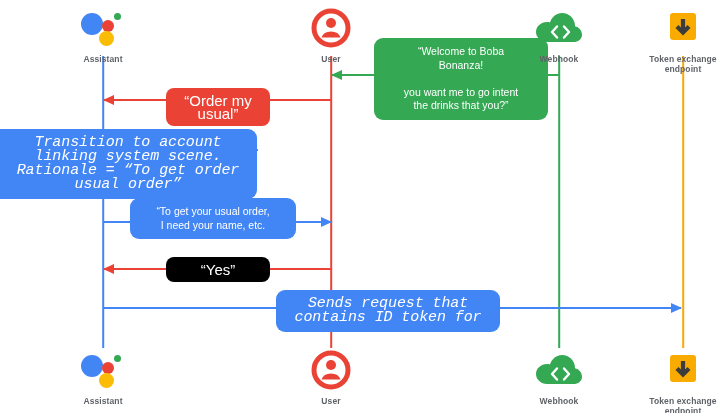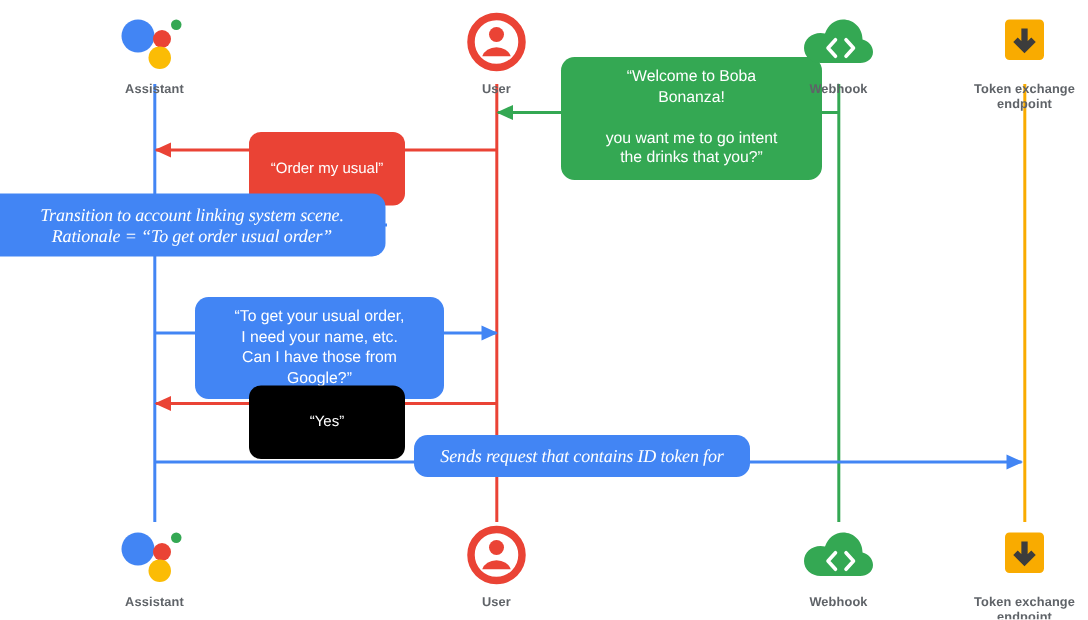--- a/index.html
+++ b/index.html
@@ -93,31 +93,31 @@
     align-items: center;
     justify-content: center;
   }
   .bubble .txt { display: block; width: 100%; }
   .bubble.speech {
     font-size: 10.5px;
     line-height: 13.5px;
     padding: 7px 24px;
   }
   .bubble.note {
-    font-family: Liberation Serif, serif;
+    font-family: Liberation Mono, monospace;
     font-style: italic;
-    font-size: 12px;
+    font-size: 15px;
     line-height: 14px;
     padding: 7px 10px;
     letter-spacing: -0.1px;
   }
   .bubble.pill {
-    font-size: 10px;
+    font-size: 15px;
     line-height: 13px;
-    padding: 18px 12px;
+    padding: 6px 12px;
     border-radius: 8px;
   }
 
   
   .user-ico, .hook-ico, .token-ico { display:block; }
 </style>
 </head>
 <body>
 
 <div id="canvas">
@@ -173,21 +173,20 @@
     <span class="txt">
       <span>Transition to account linking system scene.</span><br>
       <span>Rationale = “To get order usual order”</span>
     </span>
   </div>
 
   <div class="bubble speech" style="left:213px; top:198px; width:166px; background:#4285F4;">
     <span class="txt">
       <span>“To get your usual order,</span><br>
       <span>I need your name, etc.</span><br>
-      <span>Can I have those from Google?”</span>
     </span>
   </div>
 
   <div class="bubble pill" style="left:218px; top:257px; width:104px; background:#000000;">
     <span class="txt">“Yes”</span>
   </div>
 
   <div class="bubble note" style="left:388px; top:290px; width:224px; background:#4285F4;">
     <span class="txt">
       <span>Sends request that contains ID token for</span><br>

